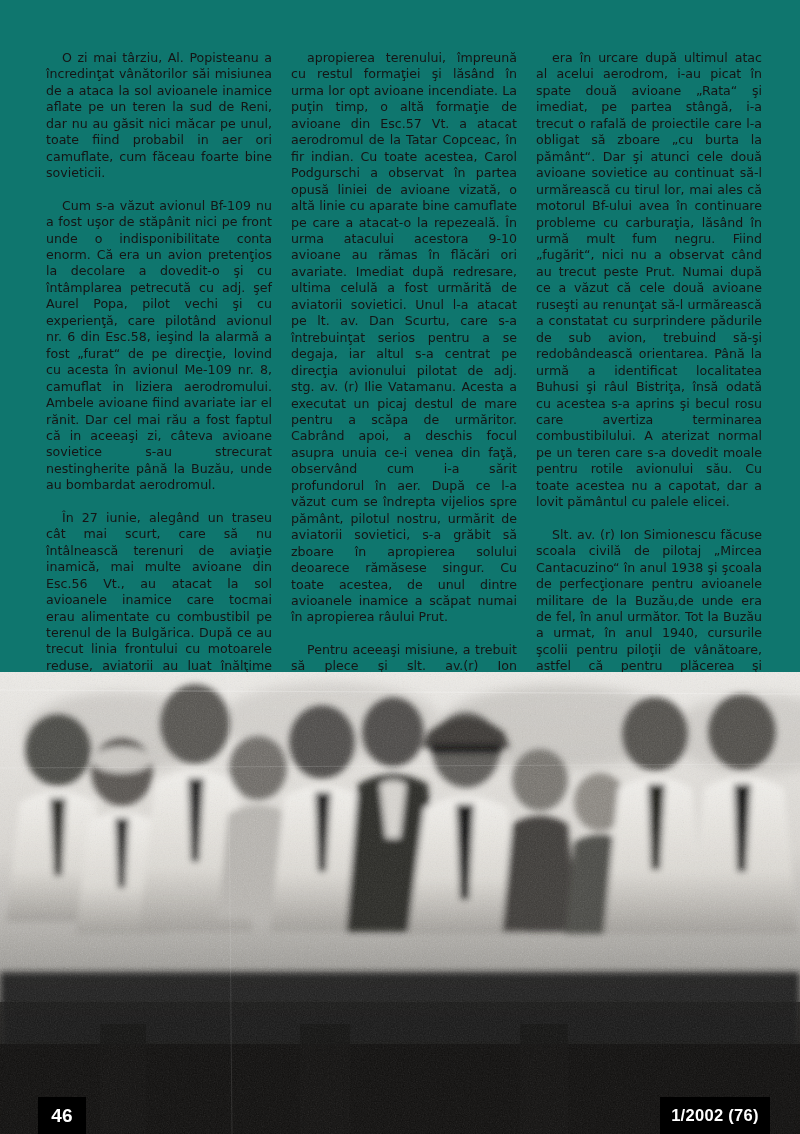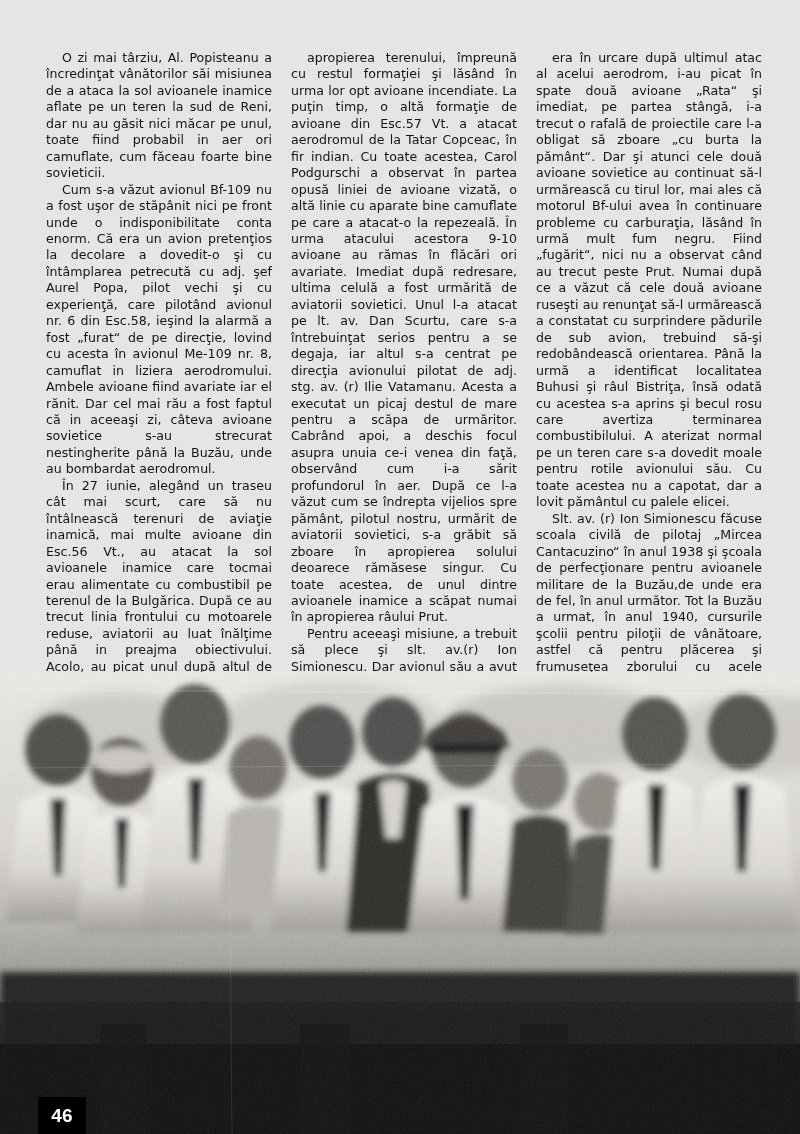--- a/index.html
+++ b/index.html
@@ -4,21 +4,21 @@
 <style>
   html, body {
     margin: 0;
     padding: 0;
     background: #ffffff;
   }
   .page {
     position: relative;
     width: 800px;
     height: 1134px;
-    background: #e5e5e5;
+    background: #0f766e;
     overflow: hidden;
     font-family: "DejaVu Sans", sans-serif;
   }
 
   
   .columns {
     position: absolute;
     left: 46px;
     top: 50px;
     width: 716px;
@@ -34,21 +34,21 @@
     margin: 0;
     text-align: justify;
     text-justify: inter-word;
     font-size: 12.6px;
     line-height: 16.45px;
     color: #151515;
     text-indent: 16px;
     hyphens: manual;
     word-spacing: 0.1px;
   }
-  .col p + p { margin-top: 0; }
+  .col p + p { margin-top: 16px; }
 
   
   .photo {
     position: absolute;
     left: 0;
     top: 672px;
     width: 800px;
     height: 462px;
     overflow: hidden;
     background: #2a2a2a;
@@ -228,15 +228,16 @@
       <rect x="0" y="0" width="800" height="462" filter="url(#grain)" opacity="0.28"></rect>
 
       <line x1="0" y1="18" x2="800" y2="22" stroke="#ffffff" stroke-width="1.2" opacity="0.22"></line>
       <line x1="0" y1="96" x2="800" y2="92" stroke="#ffffff" stroke-width="1" opacity="0.14"></line>
       <line x1="228" y1="0" x2="232" y2="462" stroke="#ffffff" stroke-width="1" opacity="0.10"></line>
     </svg>
   </div>
 
   <div class="footer">
     <div class="footer-box footer-page">46</div>
+    <div class="footer-box footer-issue">1/2002 (76)</div>
   </div>
 
 </div>
 
 </body></html>

